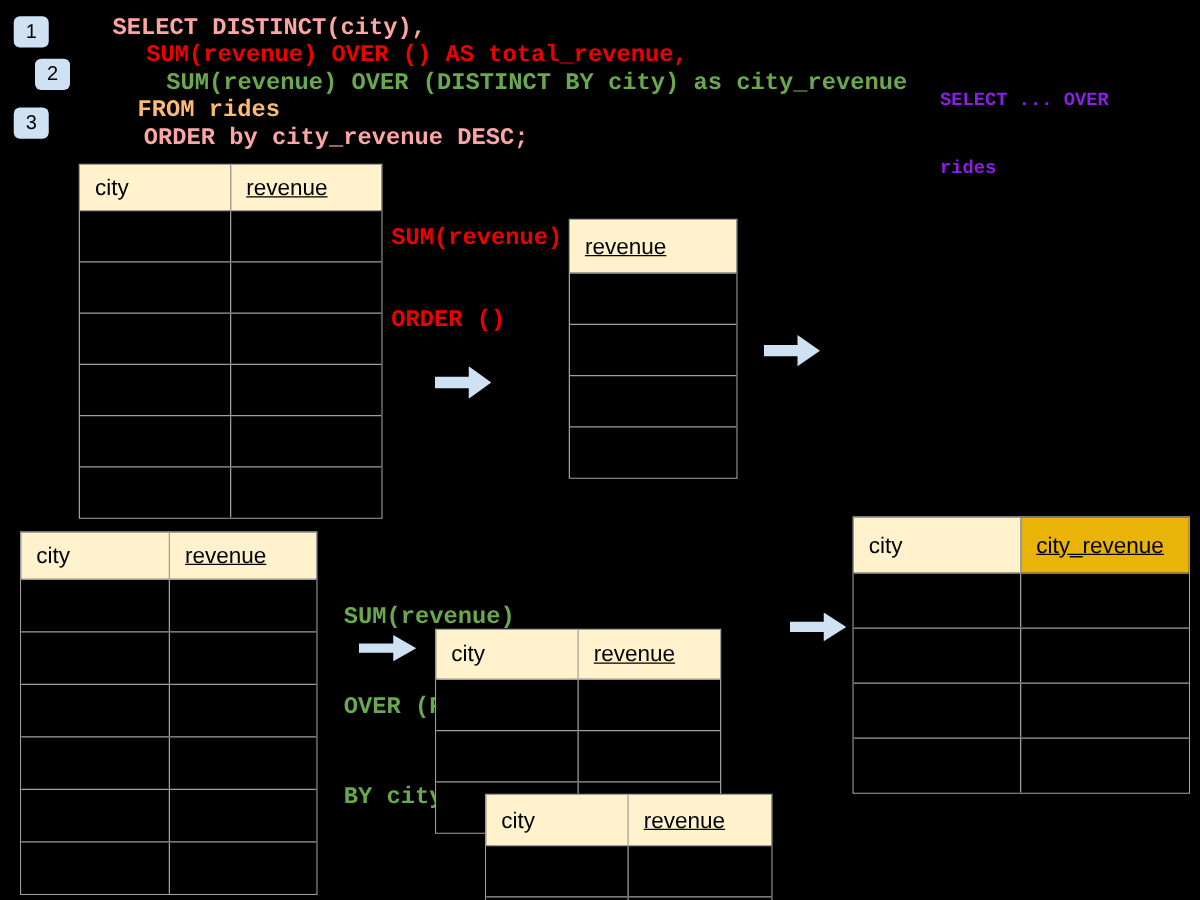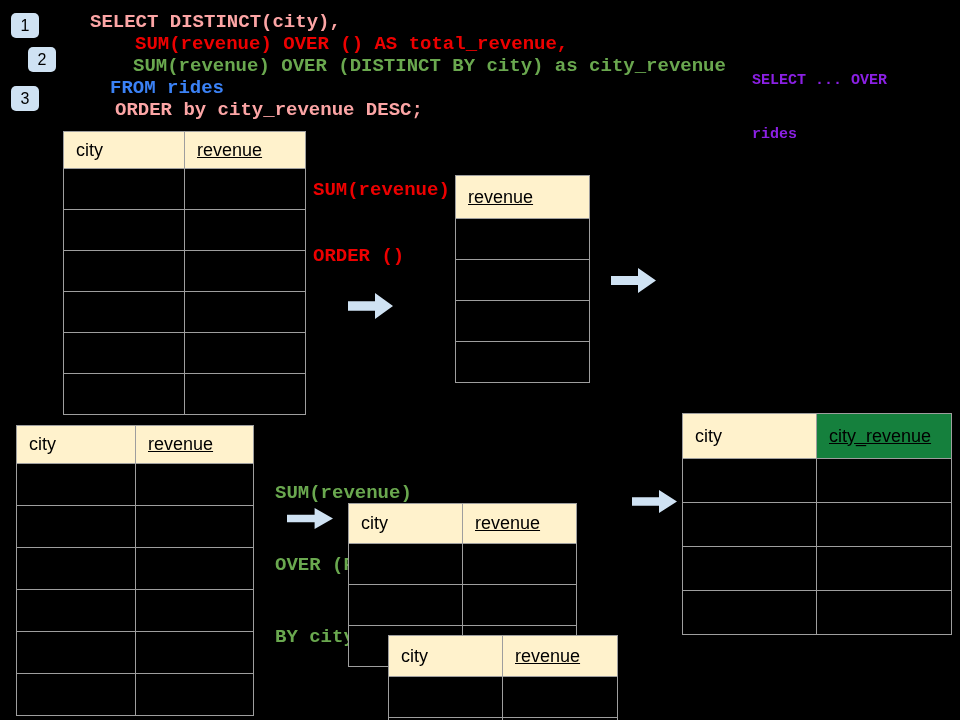--- a/index.html
+++ b/index.html
@@ -2,21 +2,21 @@
 <html><head>
 <meta charset="utf-8">
 <style>
   html,body{margin:0;padding:0;background:#000;}
   #stage{position:relative;width:960px;height:720px;background:#000;overflow:hidden;
          font-family:"Liberation Sans",sans-serif;}
 
   
   .code-line{position:absolute;font:bold 19px "Liberation Mono",monospace;white-space:pre;}
   #sql-l1{left:90px;top:11px}
-  #sql-l2{left:135px;top:33px}
+  #sql-l2{left:117px;top:33px}
   #sql-l3{left:133px;top:55px}
   #sql-l4{left:110px;top:77px}
   #sql-l5{left:115px;top:99px}
 
   .note{position:absolute;font:bold 15px "Liberation Mono",monospace;line-height:18px;white-space:pre;}
   #side-note{left:752px;top:36px;}
 
   .annot{position:absolute;font:bold 19px "Liberation Mono",monospace;white-space:pre;}
   #total-label{left:313px;top:135px;line-height:22px;}
   #partition-label{left:275px;top:433px;line-height:24px;}
@@ -61,21 +61,21 @@
 
 <div id="stage">
 
   <div class="badge" id="badge1" style="background: rgb(207, 226, 243);">1</div>
   <div class="badge" id="badge2" style="background: rgb(207, 226, 243);">2</div>
   <div class="badge" id="badge3" style="background: rgb(207, 226, 243);">3</div>
 
   <div class="code-line" id="sql-l1" style="color: #fca5a5;">SELECT DISTINCT(city),</div>
   <div class="code-line" id="sql-l2" style="color: rgb(237, 0, 0);">SUM(revenue) OVER () AS total_revenue,</div>
   <div class="code-line" id="sql-l3" style="color: rgb(106, 168, 79);">SUM(revenue) OVER (DISTINCT BY city) as city_revenue</div>
-  <div class="code-line" id="sql-l4" style="color: #3b82f6;">FROM rides</div>
+  <div class="code-line" id="sql-l4" style="color: #fdba74;">FROM rides</div>
   <div class="code-line" id="sql-l5" style="color: #fca5a5;">ORDER by city_revenue DESC;</div>
 
   <div class="note" id="side-note" style="color: rgb(139, 32, 228);">
     <div>SELECT ... OVER</div>
     <div>rides</div>
   </div>
 
   <div class="annot" id="total-label" style="color: rgb(237, 0, 0);">
     <div>SUM(revenue)</div>
     <div>ORDER ()</div>
@@ -201,21 +201,21 @@
       </div>
       <div class="brow">
         <div class="bcell"></div>
         <div class="bcell"></div>
       </div>
     </div>
 
   <div class="tbl" id="tblF">
       <div class="hrow">
         <div class="hcell" style="background: rgb(255, 242, 204);">city</div>
-        <div class="hcell" style="background: #15803d;">city_revenue</div>
+        <div class="hcell" style="background: #eab308;">city_revenue</div>
       </div>
       <div class="brow">
         <div class="bcell"></div>
         <div class="bcell"></div>
       </div>
       <div class="brow">
         <div class="bcell"></div>
         <div class="bcell"></div>
       </div>
       <div class="brow">

